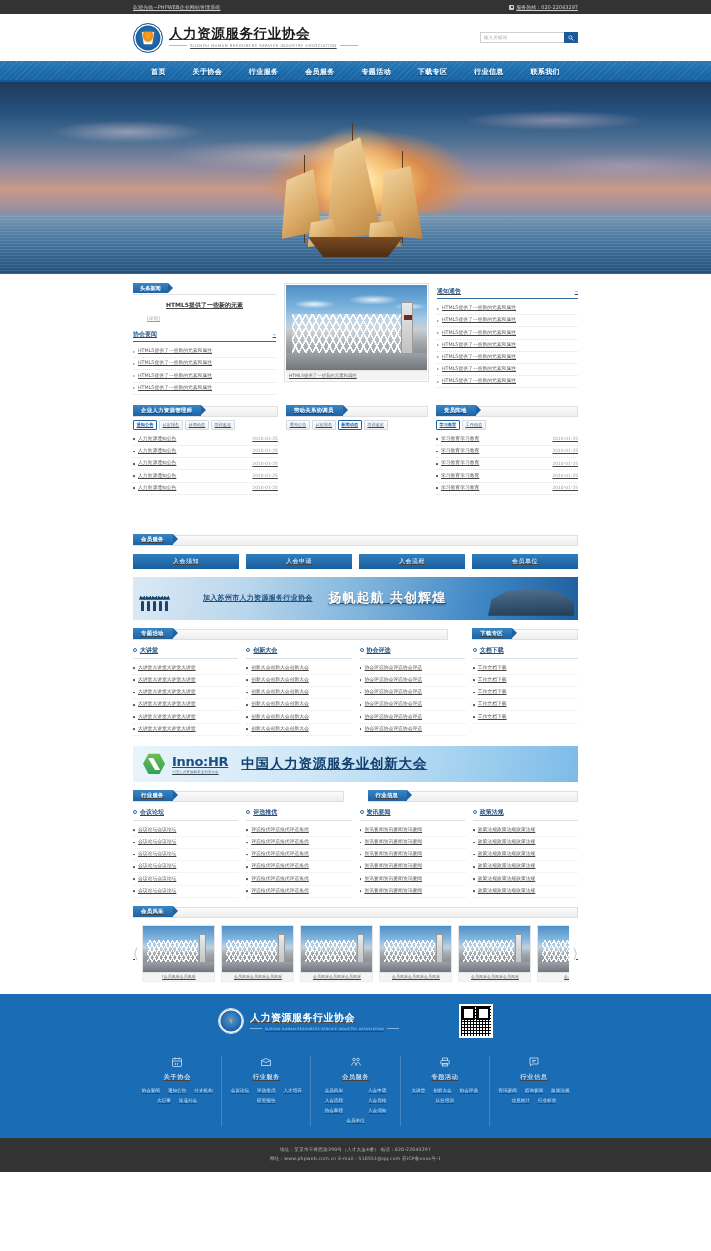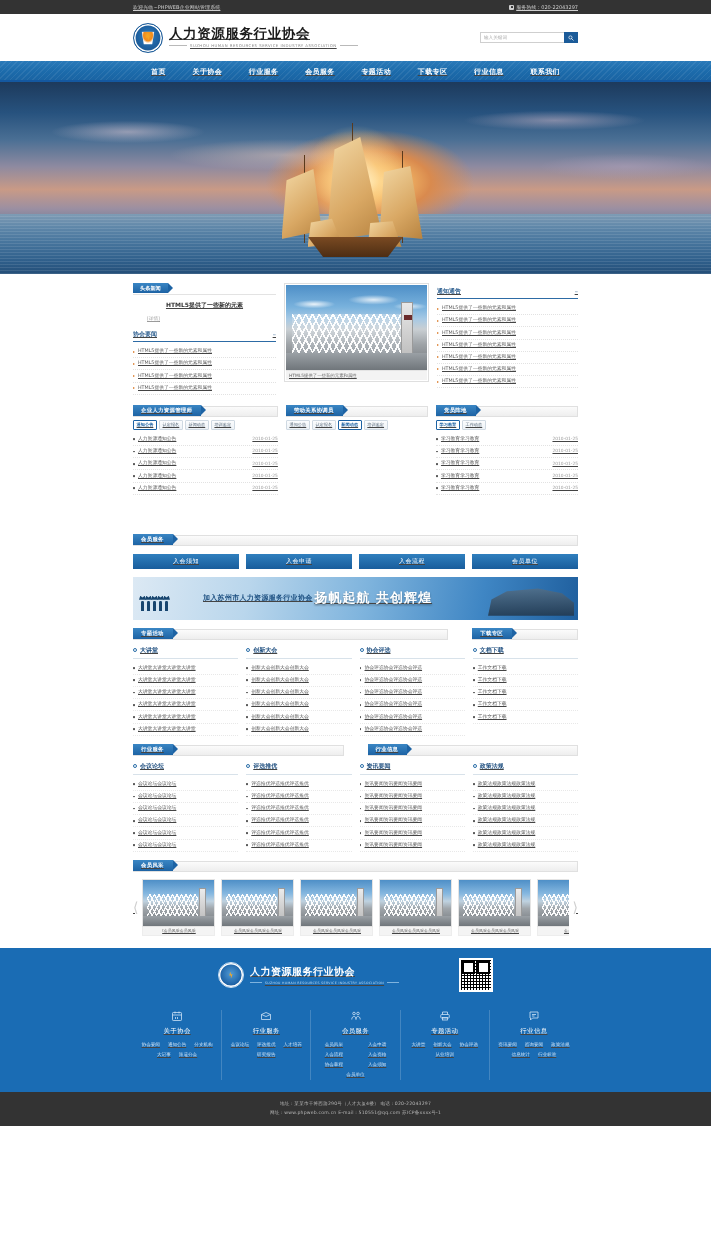--- a/index.html
+++ b/index.html
@@ -275,21 +275,21 @@
   .adbanner .silh i {
     display: block; width: 3px; height: 10px; background: #17456f; border-radius: 1.2px 1.2px 0 0;
     position: relative;
   }
   .adbanner .silh i::before {
     content: ""; position: absolute; left: -2px; top: -5px; width: 7px; height: 4px;
     background: #17456f; clip-path: polygon(0 100%, 18% 0, 50% 42%, 82% 0, 100% 100%);
   }
   .adbanner .ad-t1 { font-size: 7px; color: #1c4f80; font-weight: bold; margin-left: 70px; letter-spacing: .3px; }
   .adbanner .ad-t2 {
-    font-size: 13px; color: #ffffff; font-weight: bold; margin-left: 2px;
+    font-size: 13px; color: #ffffff; font-weight: bold; margin-left: 16px;
     letter-spacing: 1px; text-shadow: 0 1px 2px rgba(0,0,0,.35);
   }
   .adbanner .car {
     position: absolute; right: 4px; bottom: 4px; width: 86px; height: 34px;
     background: linear-gradient(#5f7b93, #22364a);
     clip-path: polygon(0 100%, 4% 52%, 22% 28%, 58% 20%, 86% 34%, 100% 62%, 100% 100%);
     opacity: .85;
   }
 
   
@@ -767,20 +767,30 @@
                 <span>工作文档下载</span>
               </li>
             <li>
                 <span>工作文档下载</span>
               </li>
           </ul>
         </div>
       </div>
     </div>
 
+    <div class="innohr">
+      <div class="ilogo">
+          <div class="hex"></div>
+        </div>
+      <div class="ibrand">
+        <div class="b1">Inno:HR</div>
+        <div class="b2">中国人力资源服务业创新大会</div>
+      </div>
+      <div class="ititle">中国人力资源服务业创新大会</div>
+    </div>
 
     <div class="section">
       <div class="secheads">
         <div class="tabhead" style="flex:1">
           <div class="tag">行业服务</div>
         </div>
         <div style="width:8px;flex:none"></div>
         <div class="tabhead" style="flex:1">
           <div class="tag">行业信息</div>
         </div>

